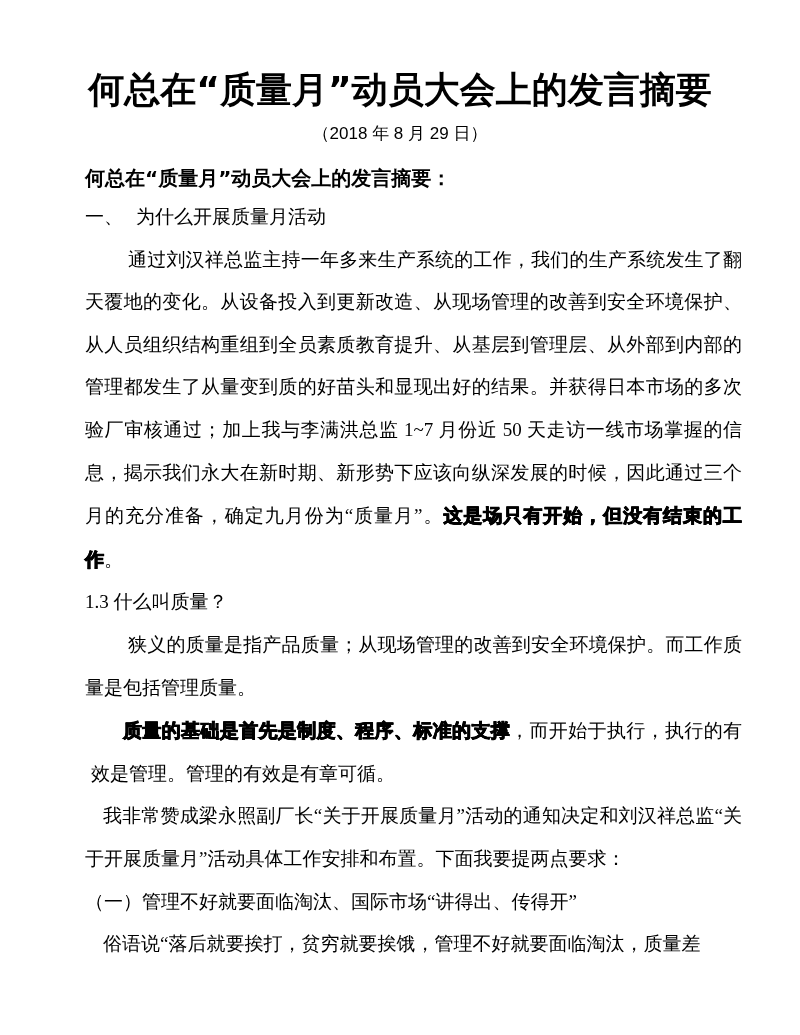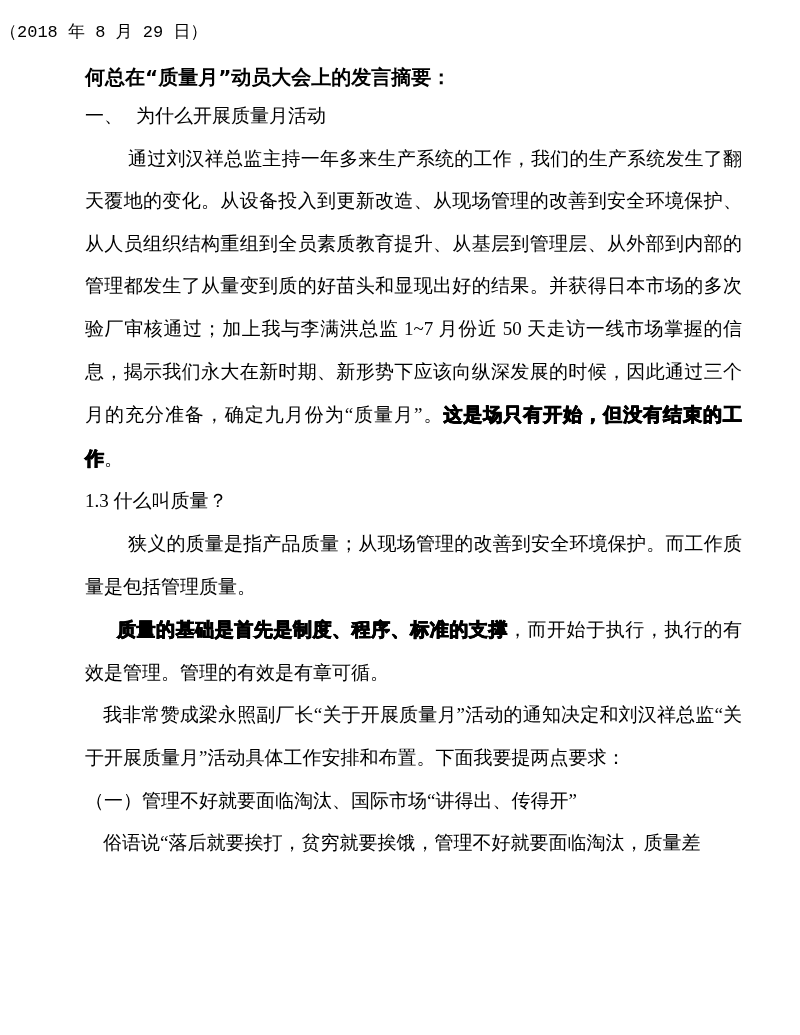--- a/index.html
+++ b/index.html
@@ -13,57 +13,58 @@
   }
   .title{
     margin:66px 40px 0 40px;
     text-align:center;
     font-family:"DejaVu Sans","Liberation Sans",sans-serif;
     font-weight:bold;
     font-size:36px;line-height:47px;
     letter-spacing:0px;
   }
   .date{
-    margin:22px 0 0 0;
-    text-align:left;
-    font-family:Liberation Mono, monospace;
+    margin:10px 0 0 0;
+    text-align:center;
+    font-family:Liberation Sans, sans-serif;
     font-size:17px;line-height:22px;
   }
   .intro{
     margin:20px 58px 0 85px;
     font-family:"DejaVu Sans","Liberation Sans",sans-serif;
     font-weight:bold;
     font-size:20px;line-height:26px;
   }
   .doc-body{
     margin:5px 58px 0 85px;
     font-size:19px;
     line-height:42.6px;
   }
   .para{
     margin:0;
     text-align:justify;
     text-justify:inter-ideograph;
   }
   .para.sec-bold{font-weight:bold;}
   .para.ind2{text-indent:43px;}
-  .para.ind15{text-indent:32px;}
+  .para.ind15{text-indent:32px;margin-left:6px;}
   .para.ind1{text-indent:18px;}
   .num{margin-right:13px;}
   .heavy{
     font-family:"DejaVu Sans","Liberation Sans",sans-serif;
     font-weight:bold;
     -webkit-text-stroke:0.7px #000;
     text-shadow:0.4px 0 0 #000,-0.4px 0 0 #000;
   }
 </style>
 </head>
 <body>
 
 <div class="page">
+  <h1 class="title">何总在“质量月”动员大会上的发言摘要</h1>
   <div class="date">（2018 年 8 月 29 日）</div>
   <div class="intro">何总在“质量月”动员大会上的发言摘要：</div>
   <div class="doc-body">
       <p class="para sec"><span class="num">一、</span><span>为什么开展质量月活动</span></p>
       <p class="para ind2"><span>通过刘汉祥总监主持一年多来生产系统的工作，我们的生产系统发生了翻天覆地的变化。从设备投入到更新改造、从现场管理的改善到安全环境保护、从人员组织结构重组到全员素质教育提升、从基层到管理层、从外部到内部的管理都发生了从量变到质的好苗头和显现出好的结果。并获得日本市场的多次验厂审核通过；加上我与李满洪总监 1~7 月份近 50 天走访一线市场掌握的信息，揭示我们永大在新时期、新形势下应该向纵深发展的时候，因此通过三个月的充分准备，确定九月份为“质量月”。</span><span class="heavy">这是场只有开始，但没有结束的工作</span><span>。</span></p>
       <p class="para"><span>1.3 什么叫质量？</span></p>
       <p class="para ind2"><span>狭义的质量是指产品质量；从现场管理的改善到安全环境保护。而工作质量是包括管理质量。</span></p>
       <p class="para ind15"><span class="heavy">质量的基础是首先是制度、程序、标准的支撑</span><span>，而开始于执行，执行的有效是管理。管理的有效是有章可循。</span></p>
       <p class="para ind1"><span>我非常赞成梁永照副厂长“关于开展质量月”活动的通知决定和刘汉祥总监“关于开展质量月”活动具体工作安排和布置。下面我要提两点要求：</span></p>
       <p class="para"><span>（一）管理不好就要面临淘汰、国际市场“讲得出、传得开”</span></p>

